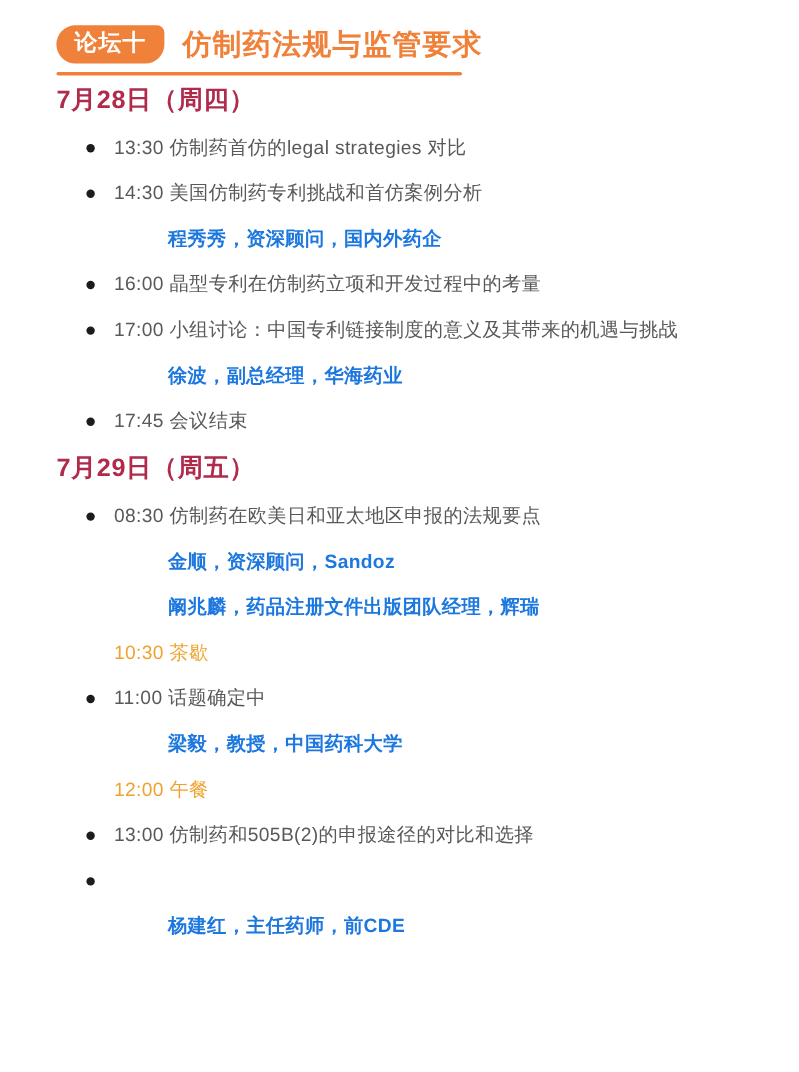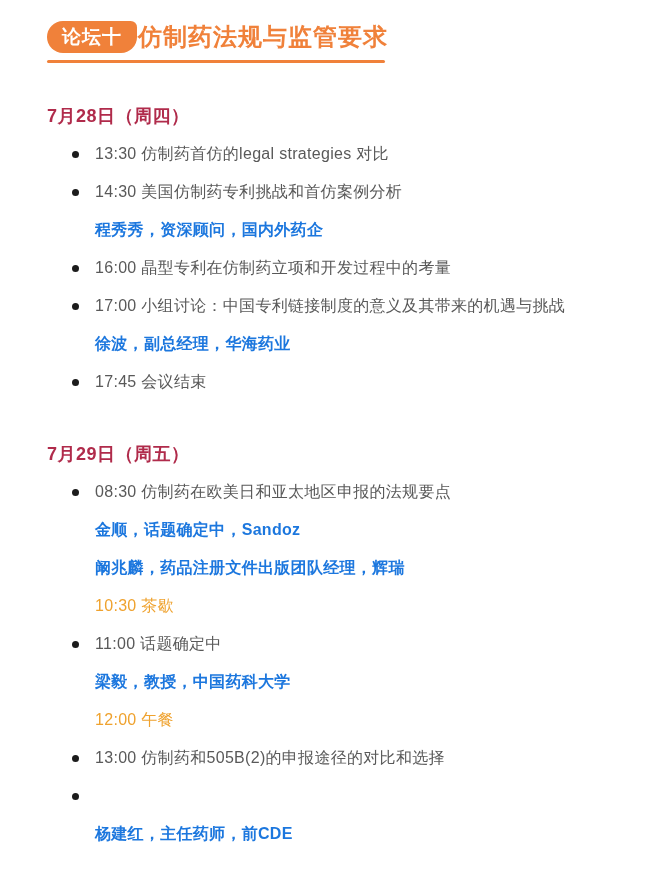--- a/index.html
+++ b/index.html
@@ -15,21 +15,21 @@
   body{
     width:666px;height:893px;overflow:hidden;
     font-family:"Liberation Sans","DejaVu Sans",sans-serif;
   }
   .page{
     width:666px;height:893px;
     padding:21px 20px 0 47px;
     background:#fff;
   }
   
-  .forum-header{display:flex;align-items:center;gap:1px;}
+  .forum-header{display:flex;align-items:center;gap:15px;}
   .forum-badge{
     display:inline-block;
     background:var(--orange);
     color:#fff;
     font-weight:bold;
     font-size:19px;
     line-height:1;
     padding:6px 15px 7px 15px;
     border-radius:18px 7px 18px 18px;
     letter-spacing:1px;
@@ -40,23 +40,23 @@
     font-size:24px;
     letter-spacing:1px;
   }
   .header-underline{
     width:338px;height:3px;background:var(--orange);
     margin-top:7px;border-radius:2px;
   }
   
   .day-heading{
     color:var(--date-red);
-    font-size:18px;
+    font-size:21px;
     font-weight:bold;
-    margin-top:41px;
+    margin-top:6px;
     margin-bottom:7px;
     letter-spacing:0.5px;
   }
   .rows{list-style:none;}
   .row{
     display:flex;
     align-items:center;
     min-height:38px;
     font-size:16px;
     color:var(--body-gray);
@@ -67,20 +67,21 @@
     background:var(--bullet);
     margin-left:25px;margin-right:16px;
   }
   .row .indent{
     flex:none;
     width:48px;height:1px;
   }
   .row.speaker .row-text{
     color:var(--blue);
     font-weight:bold;
+    margin-left:45px;
   }
   .row.break .row-text{
     color:var(--break-orange);
   }
   .row-text{letter-spacing:0.3px;}
 </style>
 </head>
 <body>
 
 <div class="page">
@@ -127,21 +128,21 @@
 
   <section class="day">
     <h2 class="day-heading">7月29日（周五）</h2>
     <ul class="rows">
         <li class="row session">
           <span class="bullet"></span>
           <span class="row-text">08:30 仿制药在欧美日和亚太地区申报的法规要点</span>
         </li>
         <li class="row speaker">
           <span class="indent"></span>
-          <span class="row-text">金顺，话题确定中，Sandoz</span>
+          <span class="row-text">金顺，资深顾问，Sandoz</span>
         </li>
         <li class="row speaker">
           <span class="indent"></span>
           <span class="row-text">阚兆麟，药品注册文件出版团队经理，辉瑞</span>
         </li>
         <li class="row break">
           <span class="indent"></span>
           <span class="row-text">10:30 茶歇</span>
         </li>
         <li class="row session">

